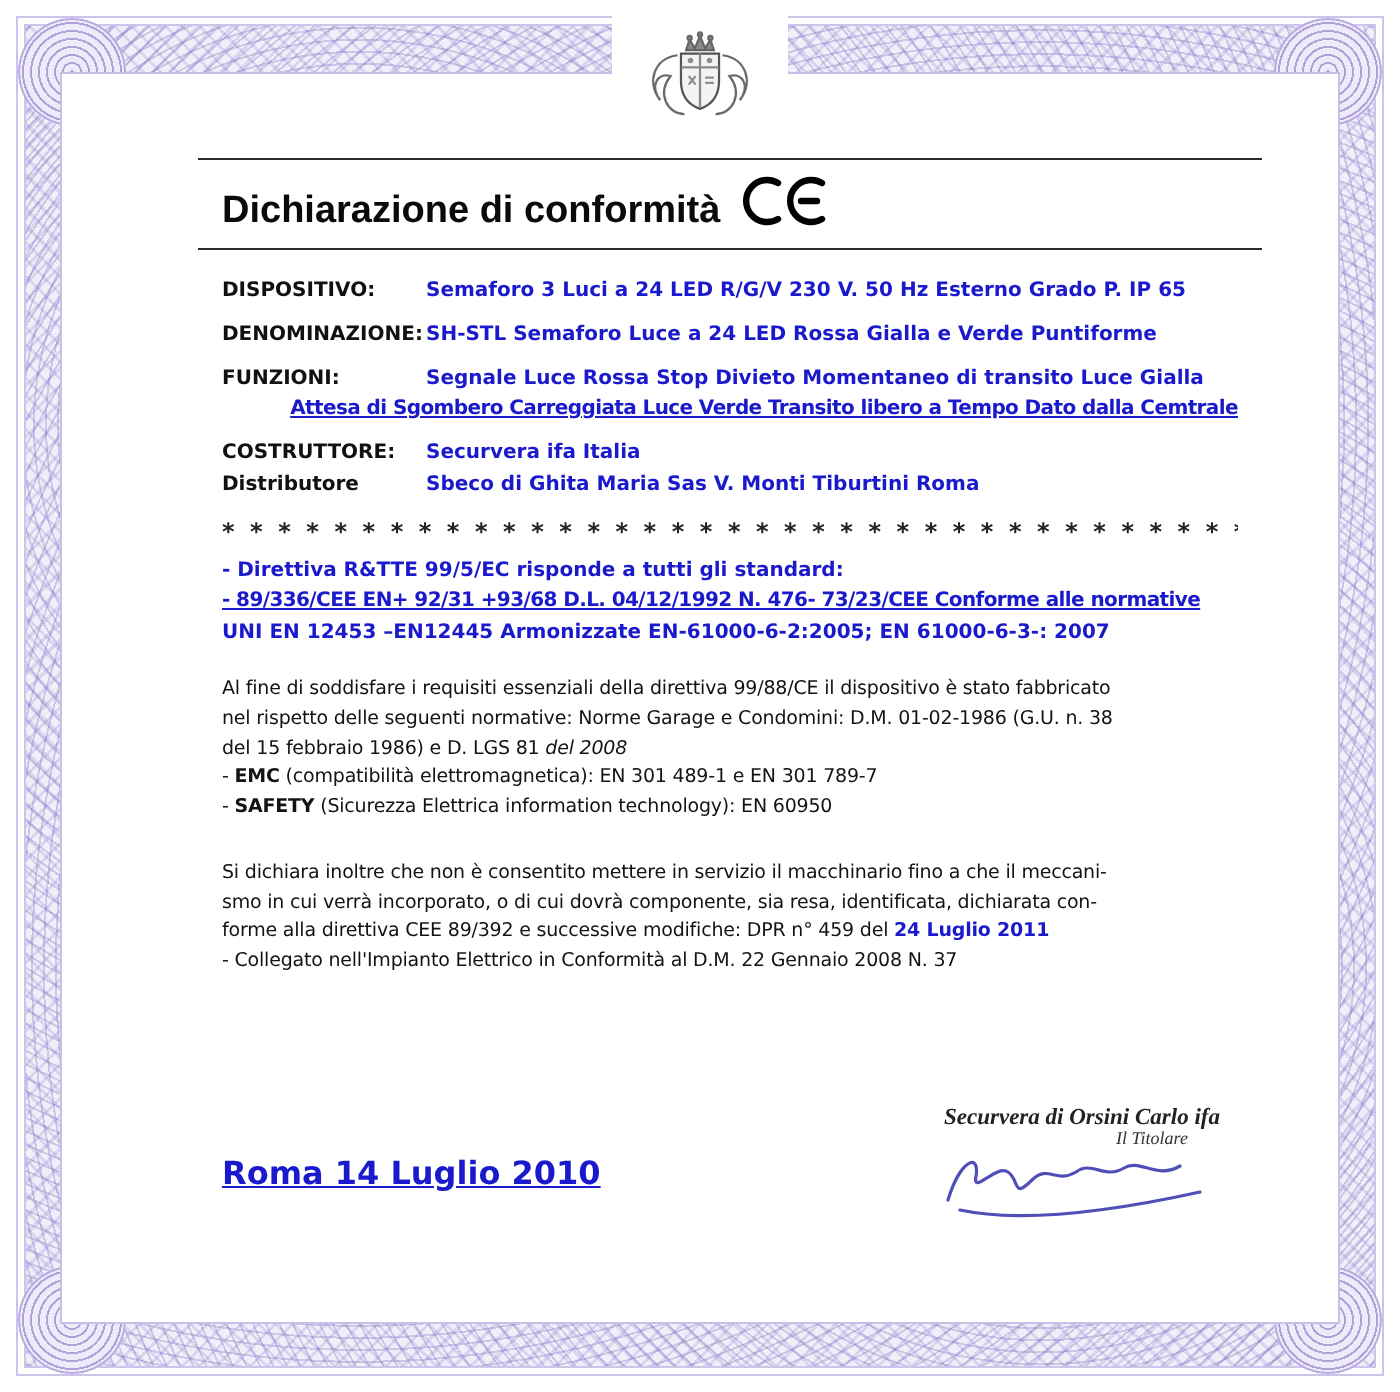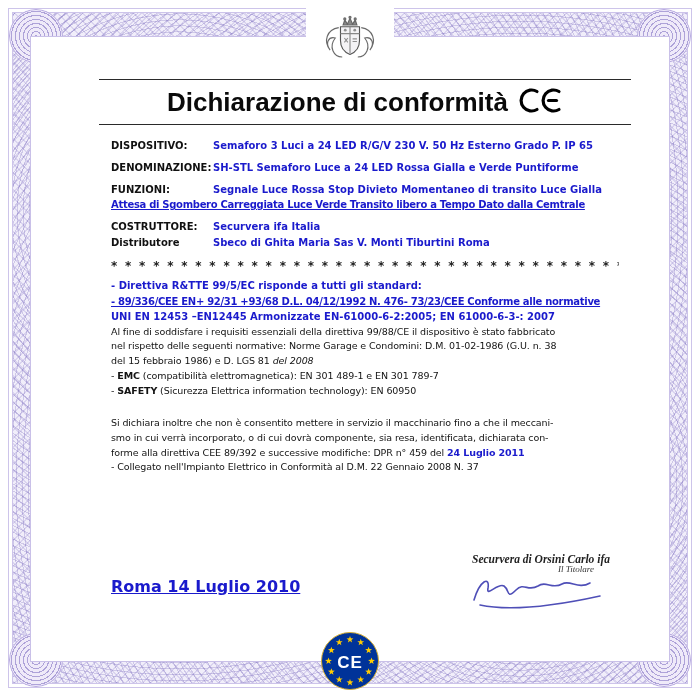--- a/index.html
+++ b/index.html
@@ -40,40 +40,40 @@
     background:#fff; border:1px solid #c9c0e8; z-index:2;
   }
   .crest {
     position:absolute; top:-33px; left:50%; transform:translateX(-50%);
     background:#fff; padding:1px 12px 0; z-index:3; line-height:0;
   }
   .content { padding:0 50px 0 80px; position:relative; }
   .rule { height:1px; background:#2a2a2a; margin:0 -12px; }
   .rule.top { margin-top:42px; }
   .title {
-    text-align:center; font-size:26px; font-weight:bold; color:#0a0a0a;
+    text-align:left; font-size:19px; font-weight:bold; color:#0a0a0a;
     margin:7px 0 6px; font-family:"Liberation Sans","DejaVu Sans",sans-serif; line-height:1.2;
   }
   .title .ce { vertical-align:-3px; margin-left:9px; }
 
   .fields { margin-top:13px; font-size:10px; font-weight:bold; line-height:1.5; }
   .field { margin-bottom:7px; }
   .field.tightrow { margin-bottom:1px; }
   .flabel { display:inline-block; width:102px; color:#111; vertical-align:top; }
-  .fvalue { color:var(--blue); }
+  .fvalue { color:var(--blue);text-align:right; }
   .fvalue.cont { display:block; }
   .tight { letter-spacing:-0.3px;text-decoration:underline; }
 
   .sep { font-size:12px; font-weight:bold; letter-spacing:1.8px; color:#222;
          margin:9px 0 5px; white-space:nowrap; overflow:hidden; }
   .heading { text-align:center; font-weight:bold; font-size:10px; color:#111; margin:10px 0 12px; }
 
   .directives { color:var(--blue); font-weight:bold; font-size:10px; line-height:1.55; }
 
-  .para { font-size:9.5px; line-height:1.55; color:#131313; letter-spacing:-0.1px; }
+  .para { margin-top:14px; font-size:9.5px; line-height:1.55; color:#131313; letter-spacing:-0.1px; }
   .para b { font-weight:bold; }
   .it { font-style:italic; }
   .bluetext { color:var(--blue); font-weight:bold; }
   .decl { margin-top:18px; }
 
   .date {
     position:absolute; left:80px; top:540px; color:var(--blue);
     font-size:16px; font-weight:bold; text-decoration:underline;
   }
   .sig { position:absolute; right:14px; top:516px; width:228px; text-align:center; z-index:4; }
@@ -177,36 +177,15 @@
       <div class="sig-name">Securvera di Orsini Carlo ifa</div>
       <div class="sig-title">Il Titolare</div>
       <svg class="sig-scribble" width="150" height="44" viewBox="0 0 150 44" aria-hidden="true">
         <g fill="none" stroke="#3c3cb0" stroke-width="1.6" stroke-linecap="round" opacity="0.9">
           <path d="M8 30 C14 10 24 6 22 18 C20 28 32 12 38 16 C44 20 40 30 50 20 C58 12 62 22 72 16 C80 10 86 20 96 14 C104 9 112 20 124 13"></path>
           <path d="M14 35 C42 41 84 37 134 26"></path>
         </g>
       </svg>
     </div>
 
-    <div class="badge">
-      <svg width="60" height="60" viewBox="-30 -30 60 60" aria-hidden="true">
-        <defs>
-          <path id="st" d="M0 -3.6 L0.85 -1.17 L3.42 -1.11 L1.38 0.45 L2.12 2.91 L0 1.44 L-2.12 2.91 L-1.38 0.45 L-3.42 -1.11 L-0.85 -1.17 Z" fill="#ffcc00"></path>
-        </defs>
-        <circle r="28.5" fill="#003399" stroke="#d4af37" stroke-width="1"></circle>
-        <use href="#st" transform="translate(0,-21.5)"></use>
-        <use href="#st" transform="translate(10.75,-18.62)"></use>
-        <use href="#st" transform="translate(18.62,-10.75)"></use>
-        <use href="#st" transform="translate(21.5,0)"></use>
-        <use href="#st" transform="translate(18.62,10.75)"></use>
-        <use href="#st" transform="translate(10.75,18.62)"></use>
-        <use href="#st" transform="translate(0,21.5)"></use>
-        <use href="#st" transform="translate(-10.75,18.62)"></use>
-        <use href="#st" transform="translate(-18.62,10.75)"></use>
-        <use href="#st" transform="translate(-21.5,0)"></use>
-        <use href="#st" transform="translate(-18.62,-10.75)"></use>
-        <use href="#st" transform="translate(-10.75,-18.62)"></use>
-        <text x="0" y="6.5" text-anchor="middle" font-family="Liberation Sans, sans-serif" font-size="17" font-weight="bold" letter-spacing="1" fill="#ffffff">CE</text>
-      </svg>
-    </div>
 
   </div>
 </div>
 
 </body></html>

